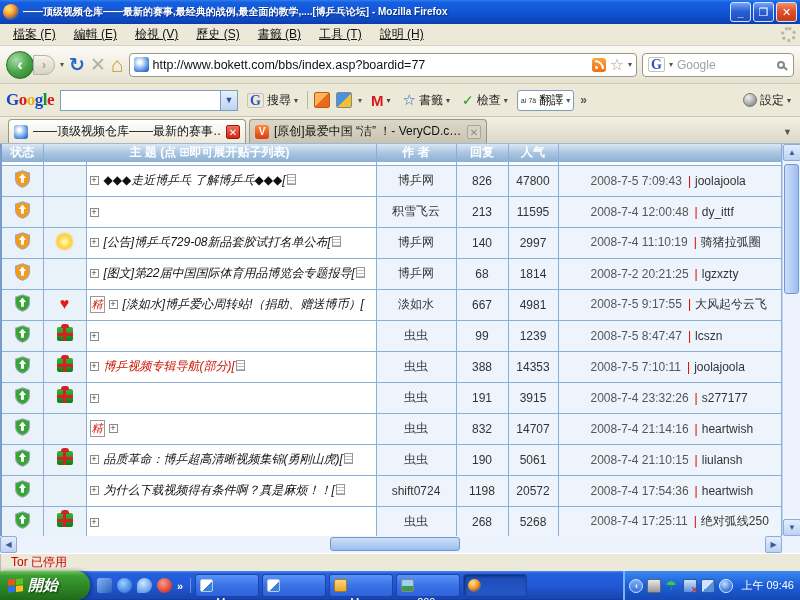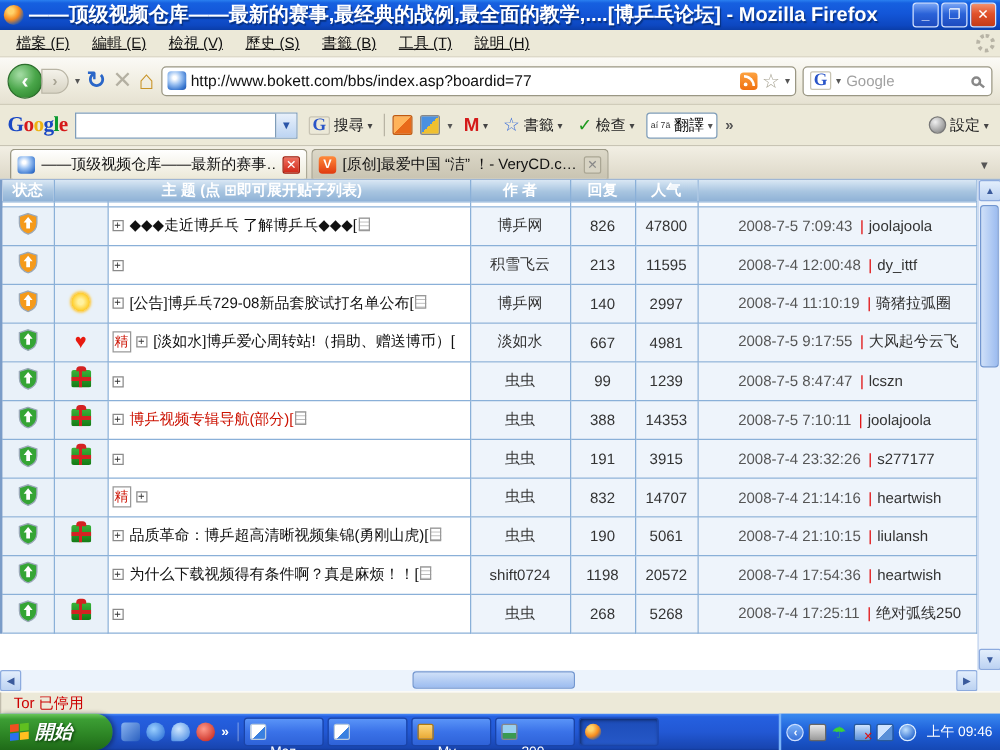--- a/index.html
+++ b/index.html
@@ -4,21 +4,21 @@
 <style>
   * { margin:0; padding:0; box-sizing:border-box; }
   html,body { width:800px; height:600px; overflow:hidden; }
   body { font-family:"Liberation Sans","DejaVu Sans",sans-serif; font-size:12px; background:#ece9d8; position:relative; }
 
   
   .titlebar { height:24px; display:flex; align-items:center; padding:0 3px;
     background:linear-gradient(180deg,#2a80f0 0%,#1660e0 10%,#1356d8 45%,#0d47c0 85%,#0a3da8 100%); }
   .ff-ball { width:16px; height:16px; border-radius:50%; flex:0 0 16px;
     background:radial-gradient(circle at 35% 30%, #ffd26a 15%, #f58a1e 45%, #2a5ab0 75%, #123a80); margin-right:4px; }
-  .titlebar .title { color:#fff; font-weight:bold; font-size:16px; text-shadow:1px 1px 1px #07307f;
+  .titlebar .title { color:#fff; font-weight:bold; font-size:10px; text-shadow:1px 1px 1px #07307f;
     flex:1; white-space:nowrap; overflow:hidden; }
   .winbtn { width:21px; height:20px; margin-left:2px; border:1px solid #d6e4ff; border-radius:3px;
     color:#fff; font-size:11px; font-weight:bold; line-height:18px; text-align:center;
     background:linear-gradient(180deg,#79a5f5,#2a62d8 45%,#1d4bbf); }
   .winbtn.close { background:linear-gradient(180deg,#f2926f,#e1512a 45%,#c23a18); }
 
   
   .menubar { height:22px; background:#ece9d8; display:flex; align-items:center; padding:0 4px; border-bottom:1px solid #d8d4c4; }
   .menu-item { padding:2px 9px; color:#111;text-decoration:underline; }
   .throbber { margin-left:auto; width:15px; height:15px; border-radius:50%; border:3px dotted #b8b4a6; }
@@ -105,21 +105,21 @@
     background:linear-gradient(180deg,#cfe0f8,#9cbcf0); }
   .corner { position:absolute; right:0; top:392px; width:18px; height:17px; background:#ecf3fc; }
 
   table.forum { border-collapse:collapse; table-layout:fixed; width:782px; border-left:2px solid #7a9cc8; }
   table.forum td, table.forum th { border-right:1px solid #8ab0d8; border-bottom:1px solid #8ab0d8; overflow:hidden; white-space:nowrap; }
   th.fh { height:17px; background:linear-gradient(180deg,#d9e7f4 0%,#a7c4e0 55%,#8fb2d6 100%);
     color:#fff; font-size:12px; font-weight:bold; line-height:15px; text-align:center; border-right-color:#7ba3cc; }
   tr.sliver td { height:4px; background:#fff; }
   tr.post td { height:31px; font-size:12px; color:#333; }
   td.c-status, td.c-icon { background:#e9f1f9; text-align:center; }
-  td.c-title { background:#fff; padding-left:3px; }
+  td.c-title { background:#fff; padding-left:3px;font-style:italic; }
   td.c-author, td.c-replies, td.c-views { background:#eef4fb; text-align:center; }
   td.c-last { background:#eef4fb; padding-left:8px; }
   .t-link { color:#111; } .t-link.red { color:#cc1100; }
   .expand-icon { display:inline-block; width:9px; height:9px; border:1px solid #8a8a8a; background:#fff;
     color:#333; font-size:9px; line-height:7px; text-align:center; vertical-align:middle; margin-right:5px; }
   .jing-badge { display:inline-block; border:1px solid #999; color:#cc1100; font-size:11px; padding:0 1px; margin-right:4px; background:#fff; }
   .doc-icon { display:inline-block; width:9px; height:11px; border:1px solid #999; vertical-align:-1px; margin-left:1px;
     background:linear-gradient(180deg,#fff 0 2px,#bbb 2px 3px,#fff 3px 5px,#bbb 5px 6px,#fff 6px 8px,#bbb 8px 9px,#fff 9px); }
   .sun-icon { display:inline-block; width:15px; height:15px; border-radius:50%;
     background:radial-gradient(circle,#fff2a0 20%,#ffd23a 60%,#f5a800); box-shadow:0 0 2px 1px #ffc83a; }
@@ -345,20 +345,32 @@
             </svg></td>
           <td class="c-icon"><span class="sun-icon"></span></td>
           <td class="c-title"><span class="expand-icon">+</span><span class="t-link">[公告]博乒乓729-08新品套胶试打名单公布[</span><span class="doc-icon"></span></td>
           <td class="c-author">博乒网</td>
           <td class="c-replies">140</td>
           <td class="c-views">2997</td>
           <td class="c-last"><span class="date-text">2008-7-4 11:10:19</span><span class="red-pipe">|</span><span class="user-text">骑猪拉弧圈</span></td>
         </tr>
         <tr class="post">
           <td class="c-status"><svg width="17" height="18" viewBox="0 0 16 17">
+ <path d="M8 .8 L14.6 3 V8.2 C14.6 12.4 11.6 15.2 8 16.4 C4.4 15.2 1.4 12.4 1.4 8.2 V3 Z" fill="#f59a1a" stroke="#9aa8b8" stroke-width="1"></path>
+ <path d="M8 3.4 L11.4 7.6 H9.4 V12 H6.6 V7.6 H4.6 Z" fill="#fff"></path>
+            </svg></td>
+          <td class="c-icon"></td>
+          <td class="c-title"><span class="expand-icon">+</span><span class="t-link">[图文]第22届中国国际体育用品博览会专题报导[</span><span class="doc-icon"></span></td>
+          <td class="c-author">博乒网</td>
+          <td class="c-replies">68</td>
+          <td class="c-views">1814</td>
+          <td class="c-last"><span class="date-text">2008-7-2 20:21:25</span><span class="red-pipe">|</span><span class="user-text">lgzxzty</span></td>
+        </tr>
+        <tr class="post">
+          <td class="c-status"><svg width="17" height="18" viewBox="0 0 16 17">
  <path d="M8 .8 L14.6 3 V8.2 C14.6 12.4 11.6 15.2 8 16.4 C4.4 15.2 1.4 12.4 1.4 8.2 V3 Z" fill="#35a535" stroke="#9aa8b8" stroke-width="1"></path>
  <path d="M8 3.4 L11.4 7.6 H9.4 V12 H6.6 V7.6 H4.6 Z" fill="#fff"></path>
             </svg></td>
           <td class="c-icon"><span class="heart-icon">♥</span></td>
           <td class="c-title"><span class="jing-badge">精</span><span class="expand-icon">+</span><span class="t-link">[淡如水]博乒爱心周转站!（捐助、赠送博币）[</span></td>
           <td class="c-author">淡如水</td>
           <td class="c-replies">667</td>
           <td class="c-views">4981</td>
           <td class="c-last"><span class="date-text">2008-7-5 9:17:55</span><span class="red-pipe">|</span><span class="user-text">大风起兮云飞</span></td>
         </tr>

